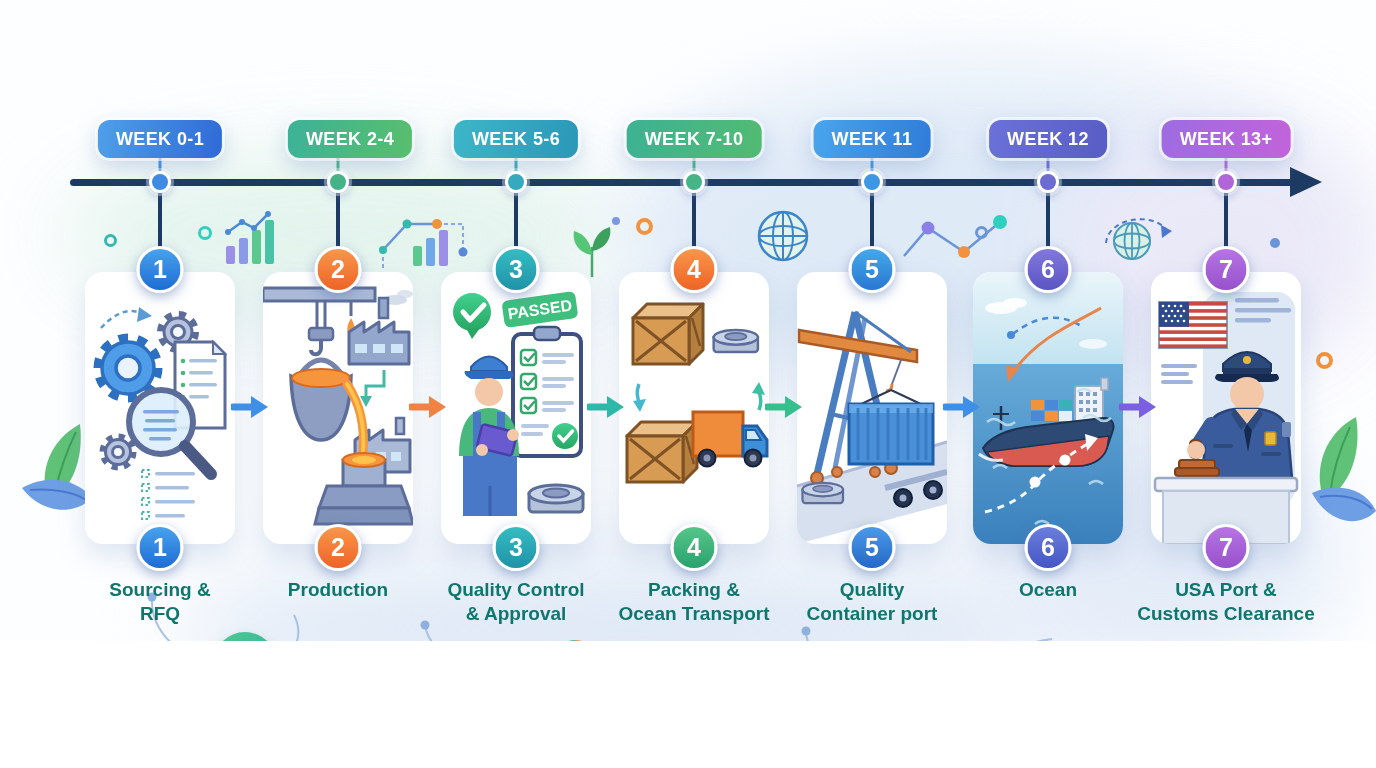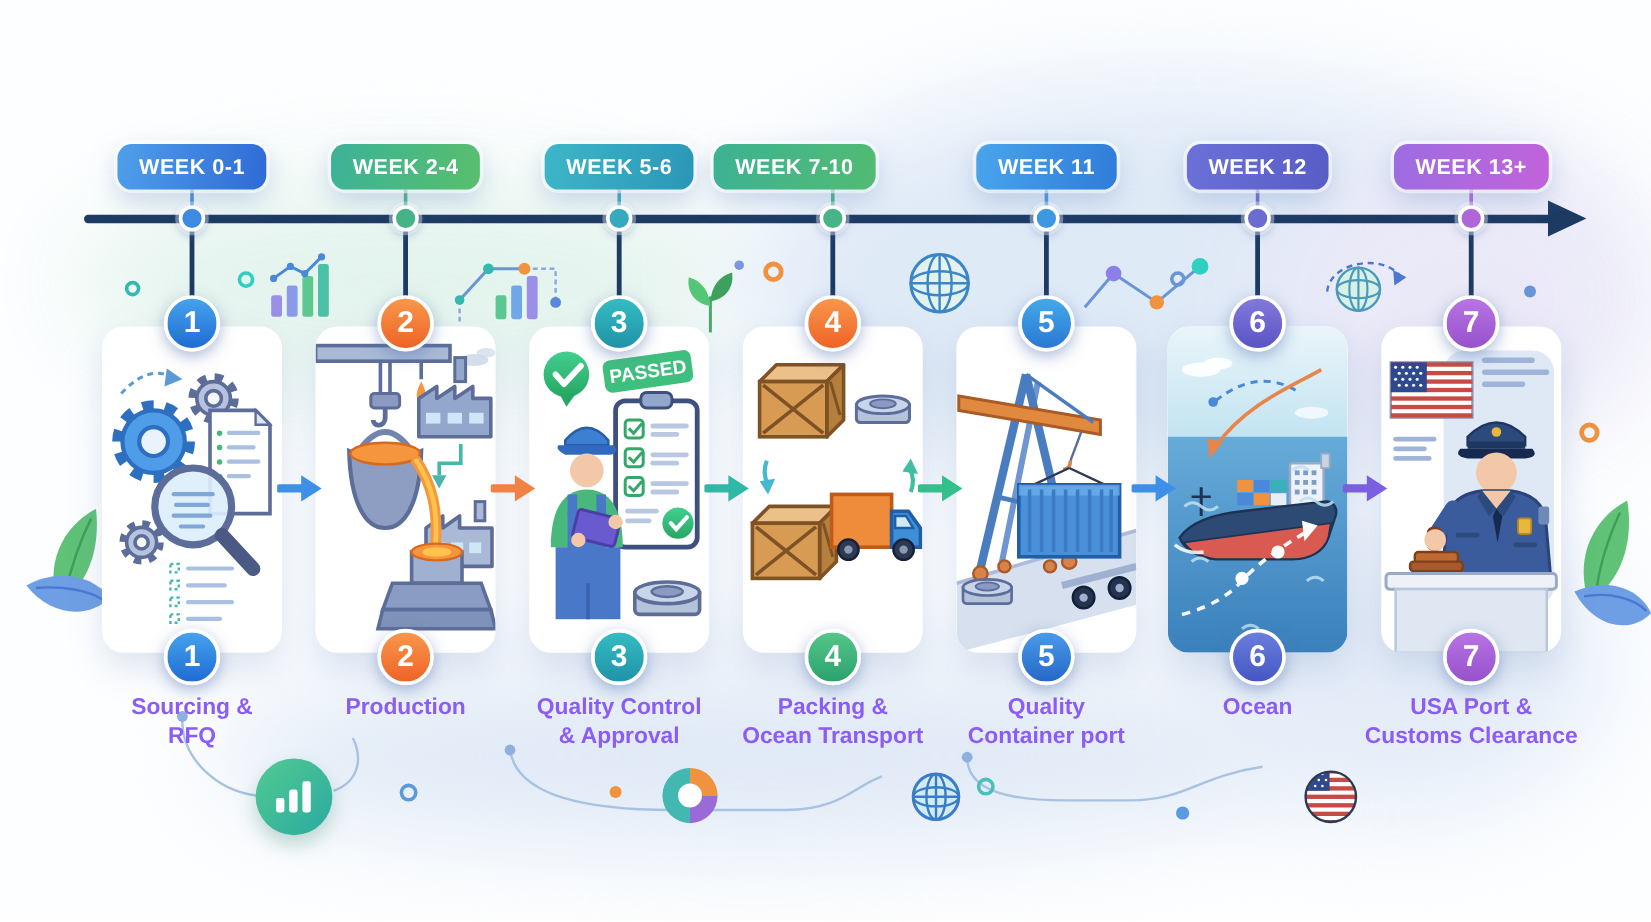--- a/index.html
+++ b/index.html
@@ -1,17 +1,17 @@
 <!DOCTYPE html>
 <html><head>
 <meta charset="utf-8">
 <style>
   html,body{margin:0;padding:0;background:#ffffff;}
   body{font-family:"Liberation Sans",sans-serif;}
-  .canvas{position:relative;width:1376px;height:768px;background:#fdfeff;overflow:hidden;}
+  .canvas{position:relative;width:1376px;height:641px;background:#fdfeff;overflow:hidden;}
 
   .blob{position:absolute;border-radius:50%;filter:blur(42px);z-index:0;}
 
   .squiggles{position:absolute;left:0;top:555px;z-index:1;}
   .decor{position:absolute;z-index:2;}
 
   .timeline-line{position:absolute;left:70px;top:179px;width:1224px;height:7px;background:#1d3a63;border-radius:4px;z-index:4;}
   .timeline-head{position:absolute;left:1290px;top:167px;width:0;height:0;border-top:15px solid transparent;border-bottom:15px solid transparent;border-left:32px solid #1d3a63;z-index:4;}
 
   .badge{position:absolute;top:120px;transform:translateX(-50%);height:38px;display:inline-flex;align-items:center;white-space:nowrap;
@@ -24,21 +24,21 @@
 
   .numcircle{position:absolute;width:47px;height:47px;transform:translateX(-50%);border-radius:50%;border:3px solid #fff;
              box-sizing:border-box;color:#fff;font-size:25px;font-weight:bold;display:flex;align-items:center;justify-content:center;
              z-index:5;box-shadow:0 4px 12px rgba(90,120,180,.5);}
   .numcircle.top{top:246px;} .numcircle.bottom{top:524px;}
 
   .card{position:absolute;top:272px;width:150px;height:272px;background:#fff;border-radius:18px;
         box-shadow:0 12px 28px rgba(110,140,190,.22);z-index:3;overflow:hidden;}
   .card svg{display:block;width:100%;height:100%;}
 
-  .stage-label{position:absolute;top:578px;width:224px;transform:translateX(-50%);text-align:center;color:#8b5cf6;
+  .stage-label{position:absolute;top:578px;width:224px;transform:translateX(-50%);text-align:center;color:#0f766e;
                font-weight:bold;font-size:19px;line-height:1.25;z-index:3;}
   .stage-label span{display:block;}
 
   .flow-arrow{position:absolute;top:393px;z-index:4;}
 
   .ring{position:absolute;border-radius:50%;box-sizing:border-box;z-index:2;}
   .dotdecor{position:absolute;border-radius:50%;z-index:2;}
 
   .chartbadge{position:absolute;left:213px;top:632px;width:64px;height:64px;border-radius:50%;z-index:2;
               background:linear-gradient(135deg,#52cb90,#2aa9a2);box-shadow:0 8px 16px rgba(80,150,130,.35);
@@ -132,21 +132,21 @@
   <div class="numcircle bottom" style="left:160px;background:linear-gradient(180deg,#47a2ec,#1f6cd4);">1</div>
   <div class="stage-label" style="left:160px;">
     <span>Sourcing &amp;</span>
       <span>RFQ</span>
   </div>
   <svg class="flow-arrow" style="left:231px;" width="40" height="28" viewBox="0 0 40 28">
     <path d="M2,14 H24" stroke="#3d8fe8" stroke-width="7" stroke-linecap="round"></path>
       <polygon points="20,3 37,14 20,25" fill="#3d8fe8"></polygon>
   </svg>
 
-  <div class="badge" style="left:338px;background:linear-gradient(100deg,#3cb299,#58bf6c);">WEEK 2-4</div>
+  <div class="badge" style="left:350px;background:linear-gradient(100deg,#3cb299,#58bf6c);">WEEK 2-4</div>
   <div class="stem" style="left:338px;background:#45b388;"></div>
   <div class="dot" style="left:338px;background:#45b388;"></div>
   <div class="dropline" style="left:338px;"></div>
   <div class="numcircle top" style="left:338px;background:linear-gradient(180deg,#f8974c,#ee6326);">2</div>
   <div class="card" style="left:263px;">
     <svg viewBox="0 0 150 272">
       <rect x="0" y="16" width="112" height="13" fill="#a9b9d6" stroke="#5d6d9a" stroke-width="3"></rect>
       <line x1="54" y1="29" x2="54" y2="58" stroke="#5d6d9a" stroke-width="3"></line>
       <line x1="62" y1="29" x2="62" y2="58" stroke="#5d6d9a" stroke-width="3"></line>
       <rect x="46" y="56" width="24" height="12" rx="3" fill="#8a9ac0" stroke="#5d6d9a" stroke-width="2.5"></rect>
@@ -256,21 +256,21 @@
   <div class="numcircle bottom" style="left:516px;background:linear-gradient(180deg,#35bcc2,#1f93a8);">3</div>
   <div class="stage-label" style="left:516px;">
     <span>Quality Control</span>
       <span>&amp; Approval</span>
   </div>
   <svg class="flow-arrow" style="left:587px;" width="40" height="28" viewBox="0 0 40 28">
     <path d="M2,14 H24" stroke="#2fb8a8" stroke-width="7" stroke-linecap="round"></path>
       <polygon points="20,3 37,14 20,25" fill="#2fb8a8"></polygon>
   </svg>
 
-  <div class="badge" style="left:662px;background:linear-gradient(100deg,#3db294,#52bb72);">WEEK 7-10</div>
+  <div class="badge" style="left:694px;background:linear-gradient(100deg,#3db294,#52bb72);">WEEK 7-10</div>
   <div class="stem" style="left:694px;background:#46b487;"></div>
   <div class="dot" style="left:694px;background:#46b487;"></div>
   <div class="dropline" style="left:694px;"></div>
   <div class="numcircle top" style="left:694px;background:linear-gradient(180deg,#f8974c,#ee6326);">4</div>
   <div class="card" style="left:619px;">
     <svg viewBox="0 0 150 272">
       <defs>
         <g id="crate4">
           <polygon points="0,16 14,2 70,2 56,16" fill="#ecc089" stroke="#7e5224" stroke-width="3" stroke-linejoin="round"></polygon>
           <polygon points="56,16 70,2 70,48 56,62" fill="#b57f3e" stroke="#7e5224" stroke-width="3" stroke-linejoin="round"></polygon>

